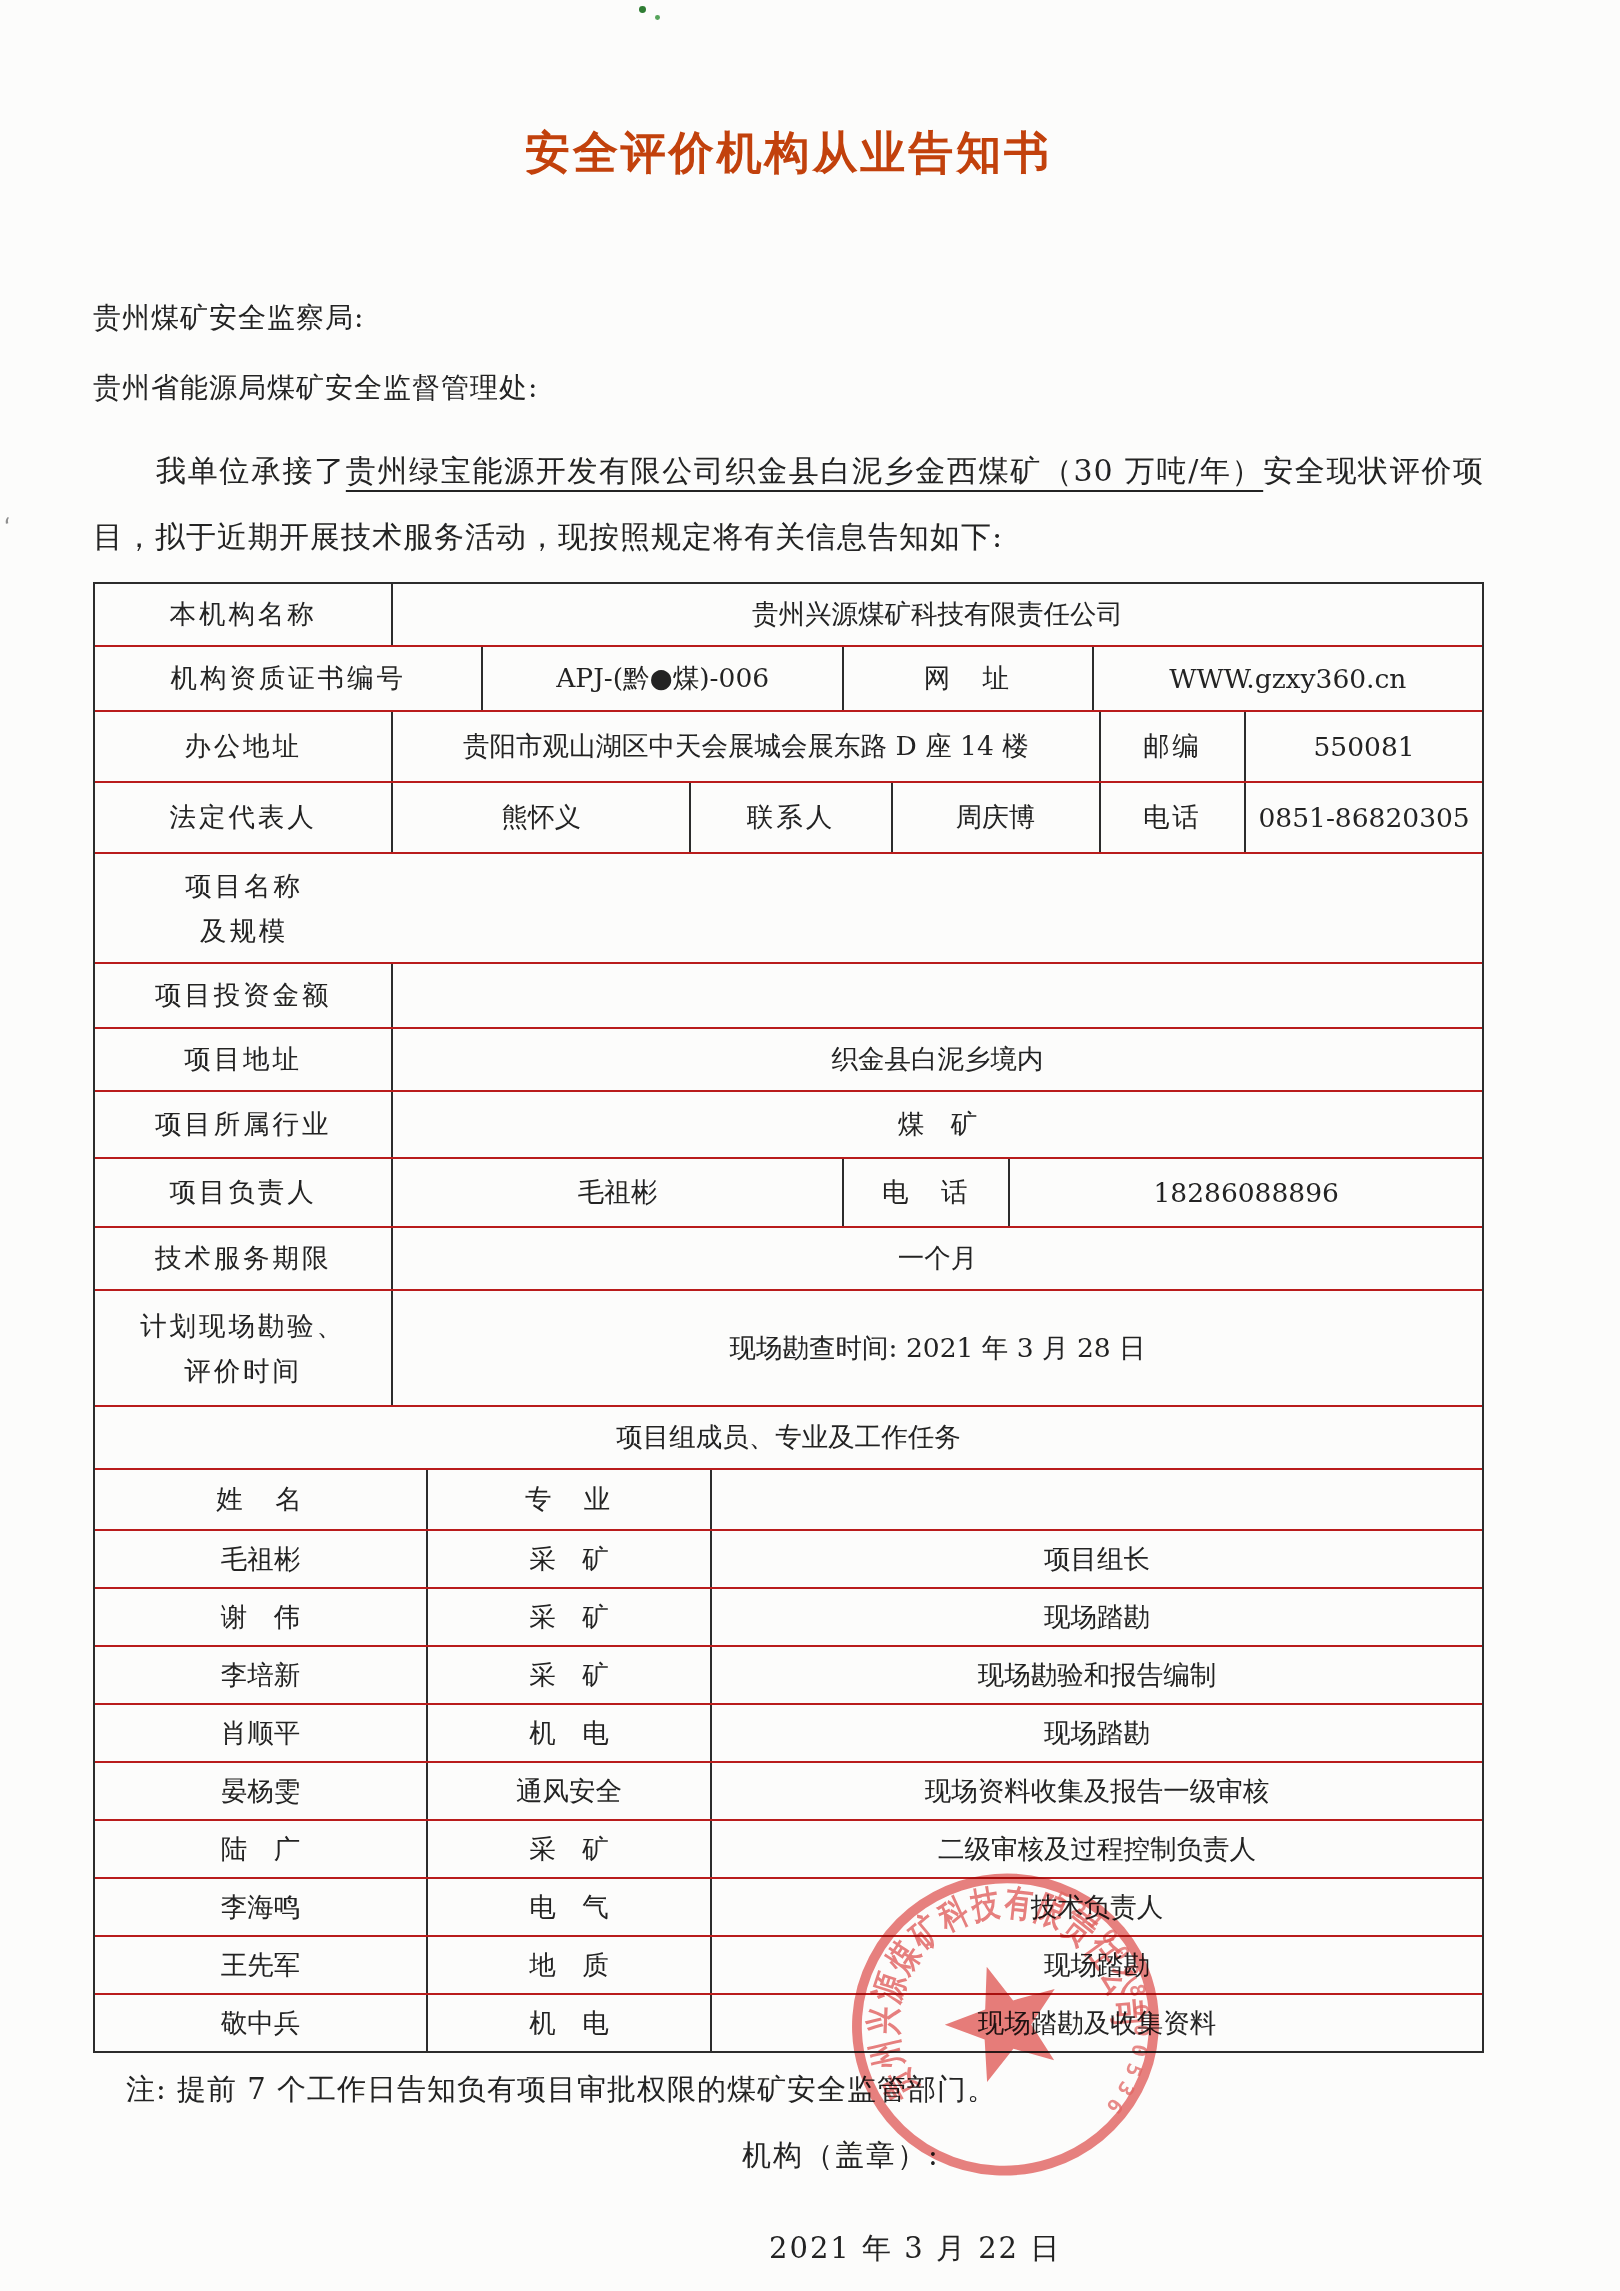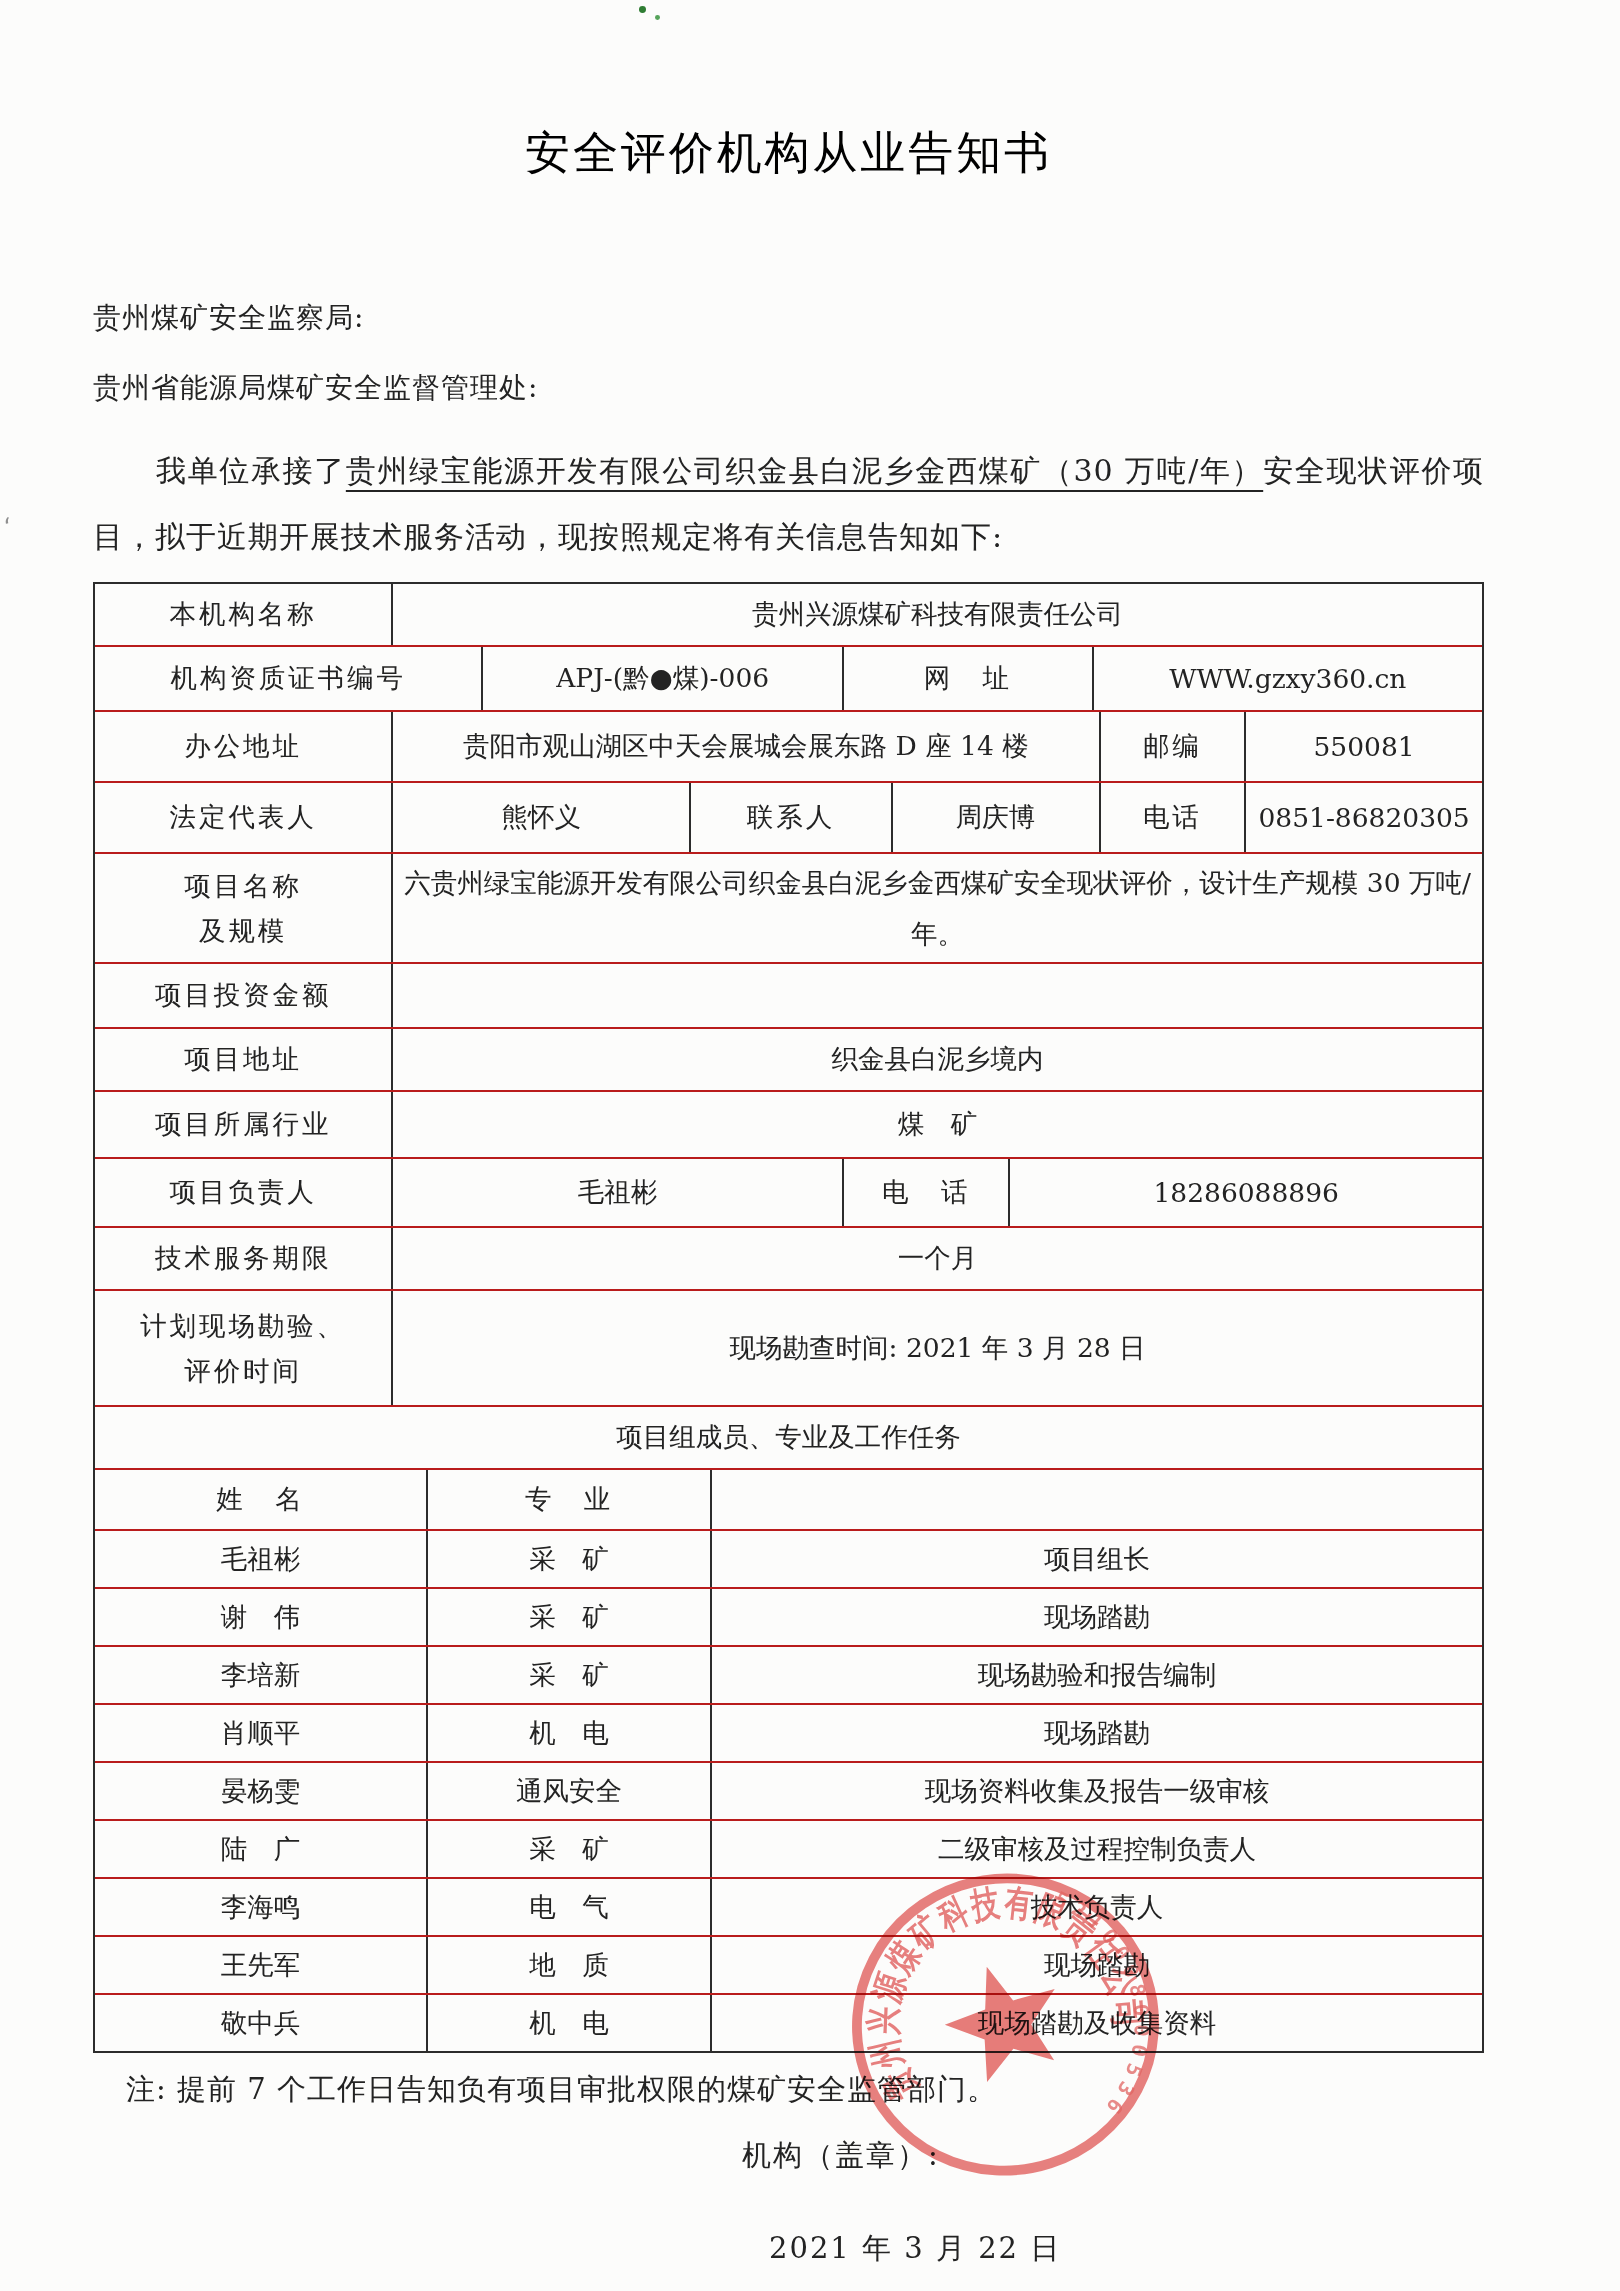--- a/index.html
+++ b/index.html
@@ -1,20 +1,20 @@
 <!DOCTYPE html>
 <html><head>
 <meta charset="utf-8">
 <style>
   html,body{margin:0;padding:0;background:#9a9a9a;}
   .page{position:relative;width:1620px;height:2292px;background:#fcfcfb;
         font-family:"DejaVu Serif","Liberation Serif",serif;color:#232323;overflow:hidden;}
   .content{padding:0 136px 0 93px;}
   .doc-title{padding-top:123px;text-align:center;font-family:"DejaVu Sans","Liberation Sans",sans-serif;
-             font-weight:normal;font-size:45px;letter-spacing:2.9px;color:#000000;}
+             font-weight:bold;font-size:45px;letter-spacing:2.9px;color:#c2410c;}
   .sal{font-size:28px;letter-spacing:1px;}
   .sal1{margin-top:116px;}
   .sal2{margin-top:32px;}
   .intro{margin-top:31px;font-size:30px;line-height:66px;text-align:justify;text-indent:63px;letter-spacing:1px;}
   .u{text-decoration:underline;text-underline-offset:8.8px;text-decoration-thickness:2px;}
 
   .tbl{margin-top:11.8px;border:2.9px solid #2c2c2c;}
   .trow{display:flex;border-bottom:2px solid #b91c1c;}
   .trow:last-child{border-bottom:none;justify-content:center;}
   .cell{border-right:2px solid #2c2c2c;display:flex;flex-direction:column;align-items:center;
@@ -80,21 +80,20 @@
         <div class="cell" style="width:15%">周庆博</div>
         <div class="cell lbl" style="width:10.5%">电话</div>
         <div class="cell" style="width:17%">0851-86820305</div>
       </div>
 
       <div class="trow" style="height:108px">
         <div class="cell lbl wrapv" style="width:21.5%">
           <span>项目名称</span>
           <span>及规模</span>
         </div>
-        <div class="cell" style="width:78.5%;line-height:51px">六贵州绿宝能源开发有限公司织金县白泥乡金西煤矿安全现状评价，设计生产规模 30 万吨/年。</div>
       </div>
 
       <div class="trow" style="height:63px">
         <div class="cell lbl" style="width:21.5%">项目投资金额</div>
         <div class="cell" style="width:78.5%"></div>
       </div>
 
       <div class="trow" style="height:61px">
         <div class="cell lbl" style="width:21.5%">项目地址</div>
         <div class="cell" style="width:78.5%">织金县白泥乡境内</div>

